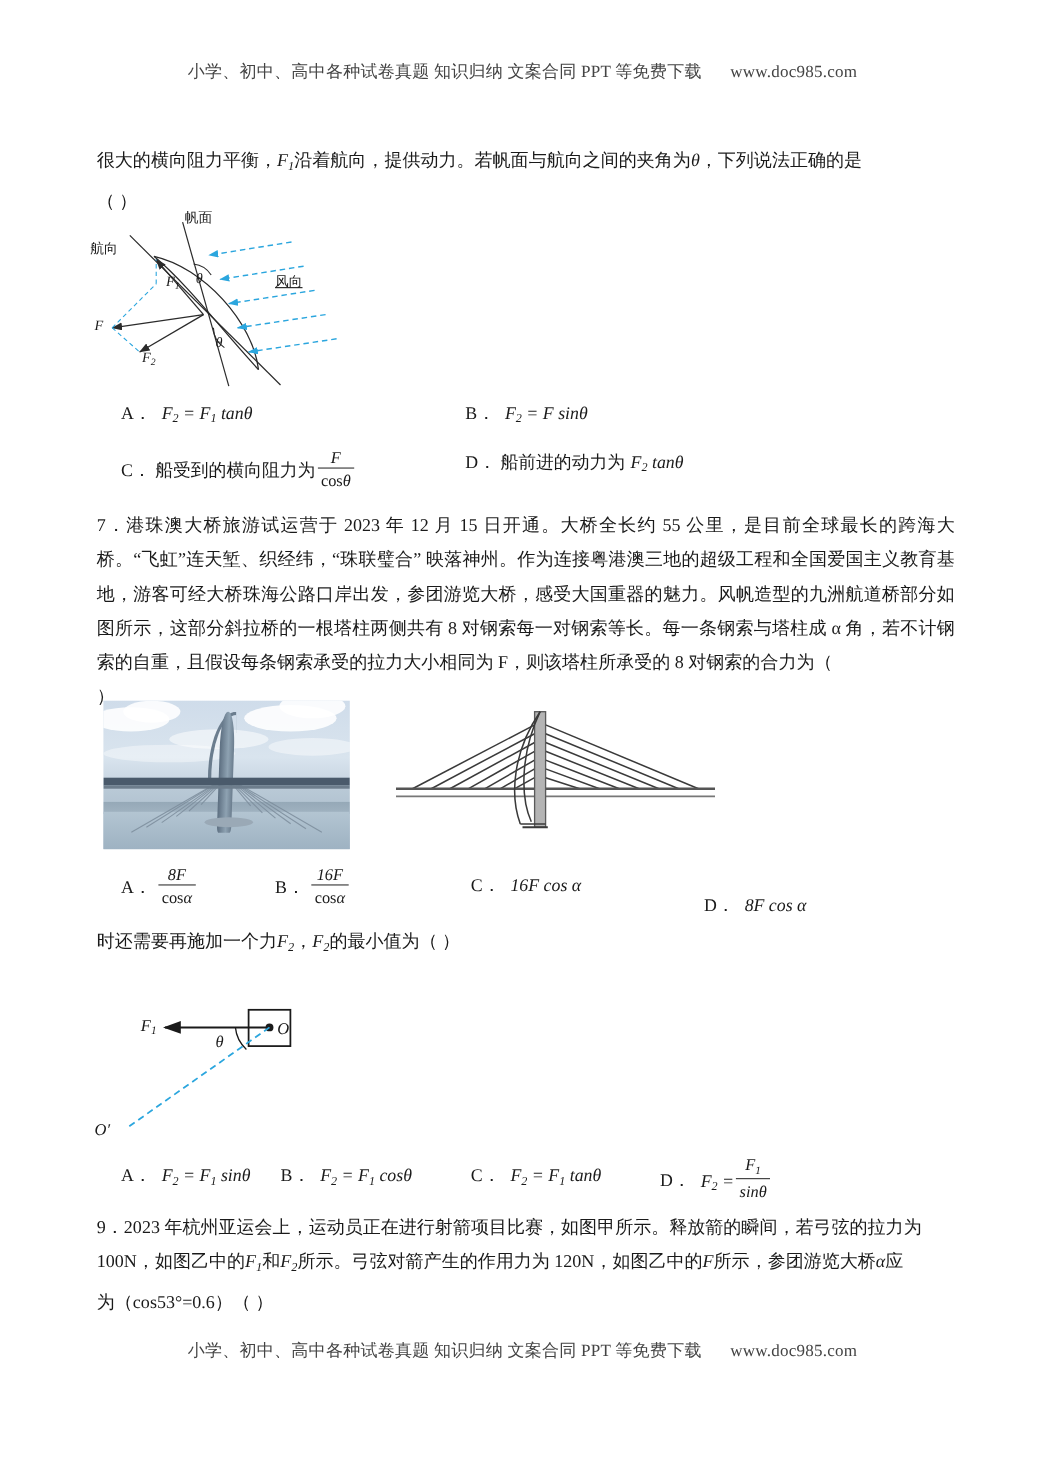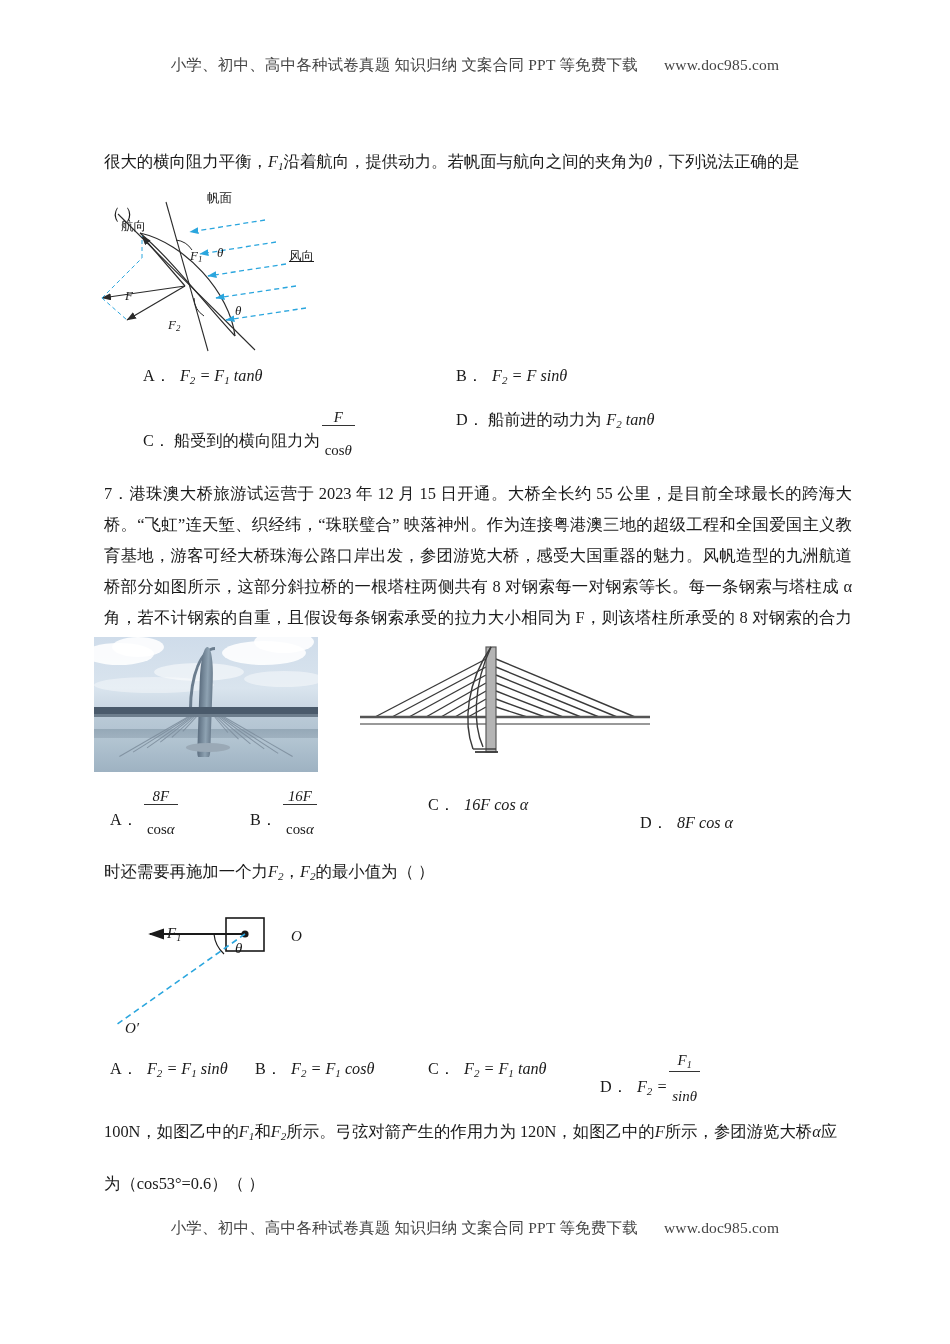--- a/index.html
+++ b/index.html
@@ -34,37 +34,37 @@
   
   .body-text {
     position: absolute;
     left: 88px;
     width: 775px;
     font-size: 16.4px;
     line-height: 31px;
     text-align: justify;
     text-justify: inter-ideograph;
   }
-  .body-text p { margin: 16px; }
+  .body-text p { margin: 0; }
 
   i, .it { font-style: italic; }
   .var { font-style: italic; font-family: "Liberation Serif", serif; }
   sub { font-size: .68em; vertical-align: -0.28em; font-style: italic; }
 
   
   .frac {
     display: inline-block;
     vertical-align: -0.62em;
     text-align: center;
     font-size: .92em;
     line-height: 1.08;
     margin: 0 2px;
   }
   .frac .num { display: block; padding: 0 3px; }
-  .frac .den { display: block; border-top: 1px solid #333; padding: 16px 3px; }
+  .frac .den { display: block; border-top: 1px solid #333; padding: 4px 3px; }
 
   
   .opts { position: absolute; left: 110px; width: 760px; font-size: 16.2px; }
   .opt { position: absolute; white-space: nowrap; }
   .opt .lab { font-family: "Liberation Serif", serif; }
   .opt .expr { font-style: italic; margin-left: 5px; }
 
   
   .photo {
     position: absolute;
@@ -118,21 +118,21 @@
 
   
   .bridgeart { position:absolute; left:355px; top:637px; width:300px; height:130px; }
 
   
   .saildiag { position:absolute; left:80px; top:188px; width:300px; height:165px; }
 
   
   .q8diag { position:absolute; left:78px; top:912px; width:290px; height:135px; }
 
-  .lbl { position:absolute; font-size: 13px; white-space: nowrap; margin-left: 39px; }
+  .lbl { position:absolute; font-size: 13px; white-space: nowrap; }
   .lbl.cn { font-family: "Liberation Serif", serif; font-size: 12.5px; }
   .lbl.it { font-style: italic; }
 </style>
 </head>
 <body>
 
 <div class="page">
 
   <div class="wm wm-head">
     <span>小学、初中、高中各种试卷真题  知识归纳  文案合同  PPT 等免费下载</span><span class="gap"></span><span class="url">www.doc985.com</span>
@@ -185,21 +185,21 @@
     <span class="lbl cn" style="left:2px; top:30px;">航向</span>
     <span class="lbl cn" style="left:88px; top:2px;">帆面</span>
     <span class="lbl cn" style="left:170px; top:60px;text-decoration:underline;">风向</span>
     <span class="lbl it" style="left:6px; top:100px;">F</span>
     <span class="lbl it" style="left:71px; top:60px;"><span>F</span><sub>1</sub></span>
     <span class="lbl it" style="left:49px; top:129px;"><span>F</span><sub>2</sub></span>
     <span class="lbl it" style="left:98px; top:57px;">θ</span>
     <span class="lbl it" style="left:116px; top:115px;">θ</span>
   </div>
 
-  <div class="opts" style="top:365px; height:80px;margin-left:33px;">
+  <div class="opts" style="top:365px; height:80px;">
     <div class="opt" style="left:0; top:0;">
       <span class="lab">A．</span>
       <span class="expr"><span>F</span><sub>2</sub> <span>=</span> <span>F</span><sub>1</sub> <span>tan</span><span>θ</span></span>
     </div>
     <div class="opt" style="left:313px; top:0;">
       <span class="lab">B．</span>
       <span class="expr"><span>F</span><sub>2</sub> <span>=</span> <span>F</span> <span>sin</span><span>θ</span></span>
     </div>
     <div class="opt" style="left:0; top:44px;">
       <span class="lab">C．</span>
@@ -340,20 +340,21 @@
       <span class="lab">C．</span>
       <span class="expr"><span>F</span><sub>2</sub> <span>=</span> <span>F</span><sub>1</sub> <span>tan</span><span>θ</span></span>
     </div>
     <div class="opt" style="left:490px; top:2px;">
       <span class="lab">D．</span>
       <span class="expr"><span>F</span><sub>2</sub> <span>=</span><span class="frac"><span class="num"><span class="it">F</span><sub>1</sub></span><span class="den"><span>sin</span><span class="it">θ</span></span></span></span>
     </div>
   </div>
 
   <div class="body-text" style="top:1100px;">
+    <p><span>9．</span><span>2023 年杭州亚运会上，运动员正在进行射箭项目比赛，如图甲所示。释放箭的瞬间，若弓弦的拉力为</span></p>
     <p><span>100N，如图乙中的</span><span class="var">F</span><sub>1</sub><span>和</span><span class="var">F</span><sub>2</sub><span>所示。弓弦对箭产生的作用力为 120N，如图乙中的</span><span class="var">F</span><span>所示，参团游览大桥</span><span class="var">α</span><span>应</span></p>
     <p>为（cos53°=0.6）（    ）</p>
   </div>
 
   <div class="wm wm-foot">
     <span>小学、初中、高中各种试卷真题  知识归纳  文案合同  PPT 等免费下载</span><span class="gap"></span><span class="url">www.doc985.com</span>
   </div>
 
 </div>
 

